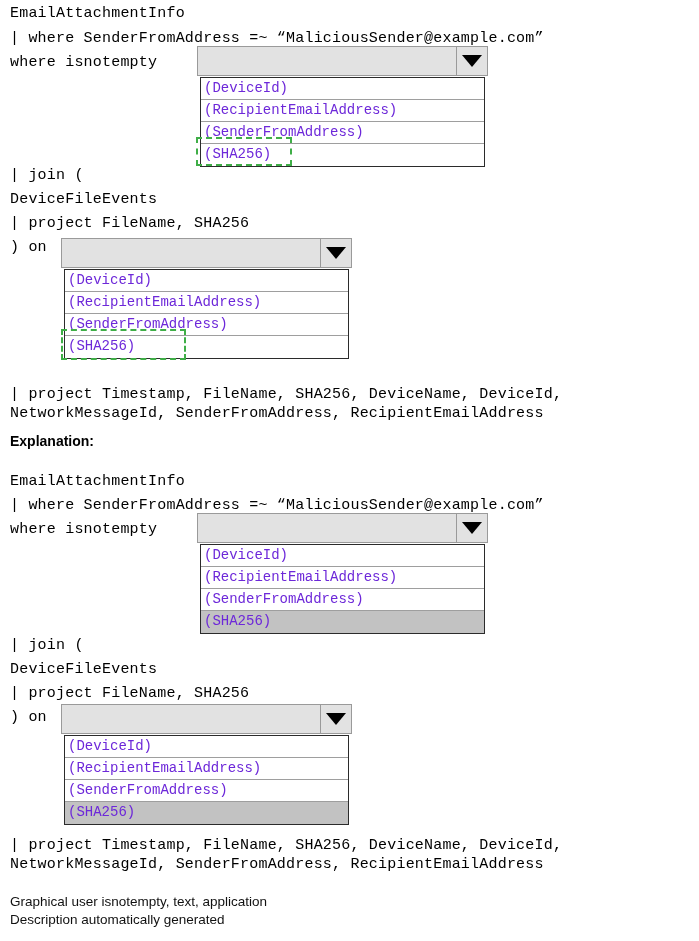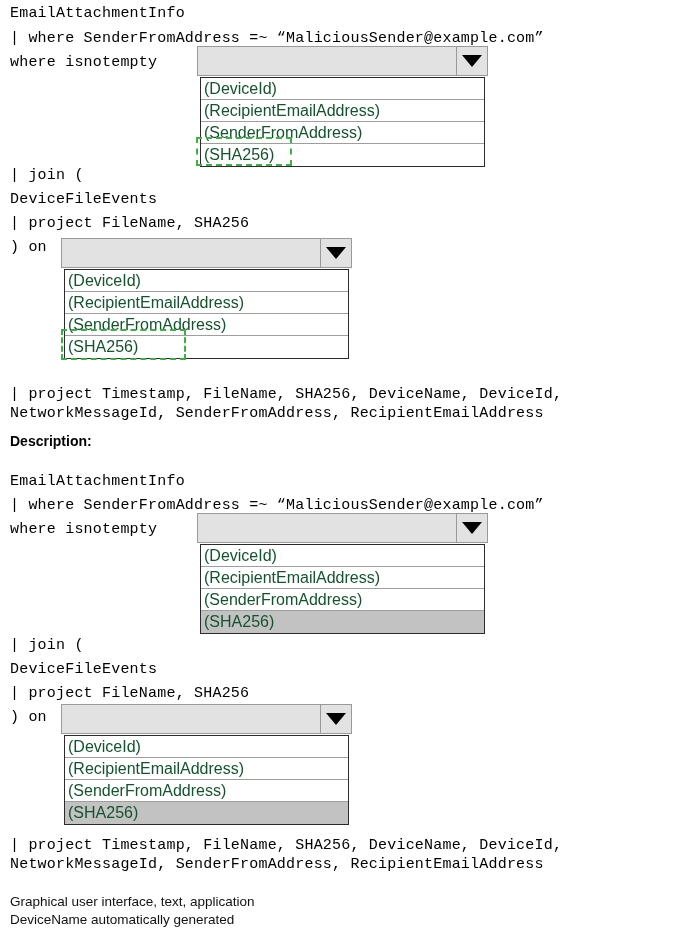--- a/index.html
+++ b/index.html
@@ -78,23 +78,23 @@
     box-sizing: border-box;
     background: #ffffff;
     border: 1px solid #2b2b2b;
     z-index: 3;
   }
   .dd-item {
     box-sizing: border-box;
     height: 22px;
     line-height: 21px;
     padding: 0 0 0 3px;
-    font-family: Liberation Sans, sans-serif;
-    font-size: 16px;
-    color: #14532d;
+    font-family: Liberation Mono, monospace;
+    font-size: 14px;
+    color: #6d28d9;
     border-bottom: 1px solid #9e9e9e;
     background: #ffffff;
     white-space: nowrap;
     overflow: hidden;
   }
   .dd-item:last-child { border-bottom: none; }
   .dd-item.selected { background: #c2c2c2; }
 
   
   .marker {
@@ -154,21 +154,21 @@
   <div class="dd-item">(RecipientEmailAddress)</div>
   <div class="dd-item">(SenderFromAddress)</div>
   <div class="dd-item">(SHA256)</div>
 </div>
 <div class="marker" style="left:61px; top:329px; width:125px; height:31px;"></div>
 
 <div class="code" style="left:10px; top:385px;">| project Timestamp, FileName, SHA256, DeviceName, DeviceId,</div>
 
 <div class="code" style="left:10px; top:404px;">NetworkMessageId, SenderFromAddress, RecipientEmailAddress</div>
 
-<div class="heading" style="left:10px; top:432px;">Description:</div>
+<div class="heading" style="left:10px; top:432px;">Explanation:</div>
 
 <div class="code" style="left:10px; top:472px;">EmailAttachmentInfo</div>
 
 <div class="code" style="left:10px; top:496px;">| where SenderFromAddress =~ “MaliciousSender@example.com”</div>
 
 <div class="code" style="left:10px; top:520px;">where isnotempty</div>
 
 <div class="combo" style="left:197px; top:513px; width:291px; height:30px;">
   <div class="combo-field"></div>
   <div class="combo-arrow-cell">
@@ -206,14 +206,14 @@
   <div class="dd-item">(DeviceId)</div>
   <div class="dd-item">(RecipientEmailAddress)</div>
   <div class="dd-item">(SenderFromAddress)</div>
   <div class="dd-item selected">(SHA256)</div>
 </div>
 
 <div class="code" style="left:10px; top:836px;">| project Timestamp, FileName, SHA256, DeviceName, DeviceId,</div>
 
 <div class="code" style="left:10px; top:855px;">NetworkMessageId, SenderFromAddress, RecipientEmailAddress</div>
 
-<div class="caption" style="left:10px; top:893px;">Graphical user interface, text, application</div>
-<div class="caption" style="left:10px; top:911px;">DeviceName automatically generated</div>
+<div class="caption" style="left:10px; top:893px;">Graphical user isnotempty, text, application</div>
+<div class="caption" style="left:10px; top:911px;">Description automatically generated</div>
 
 </body></html>

